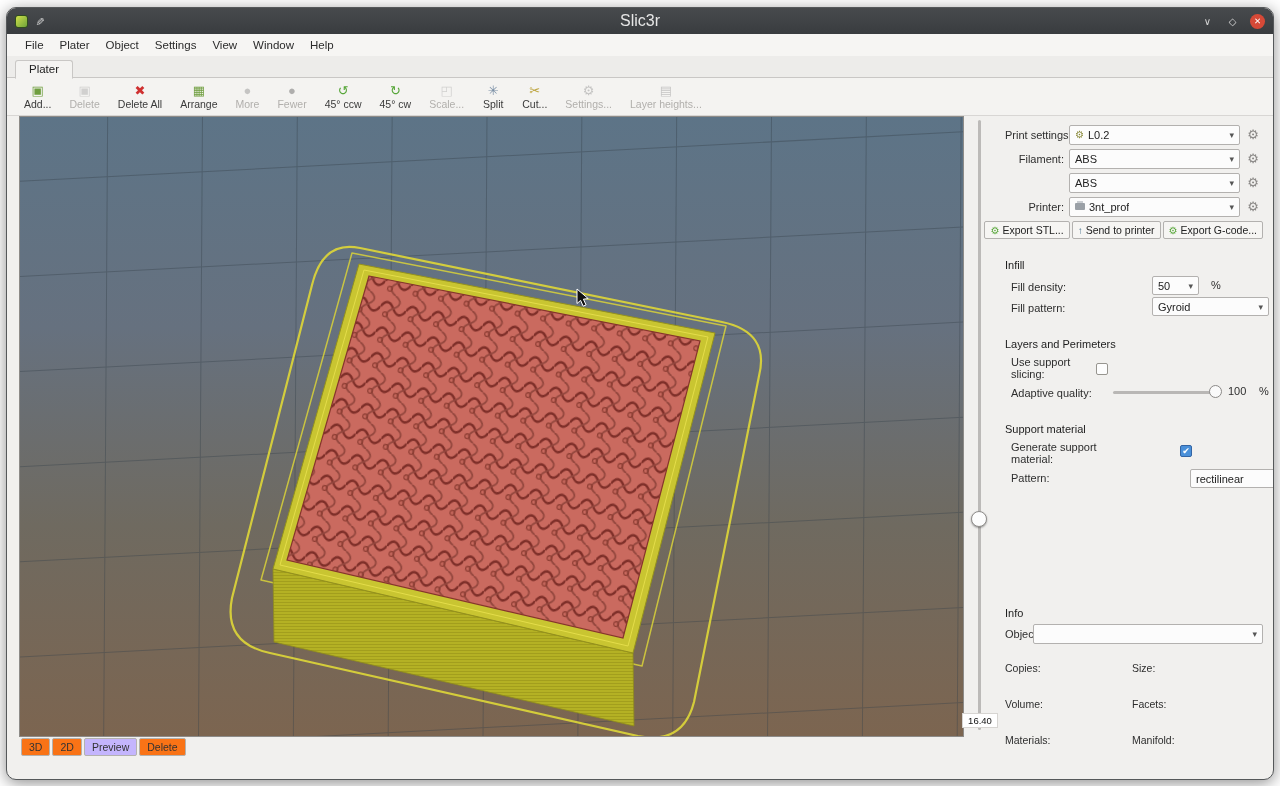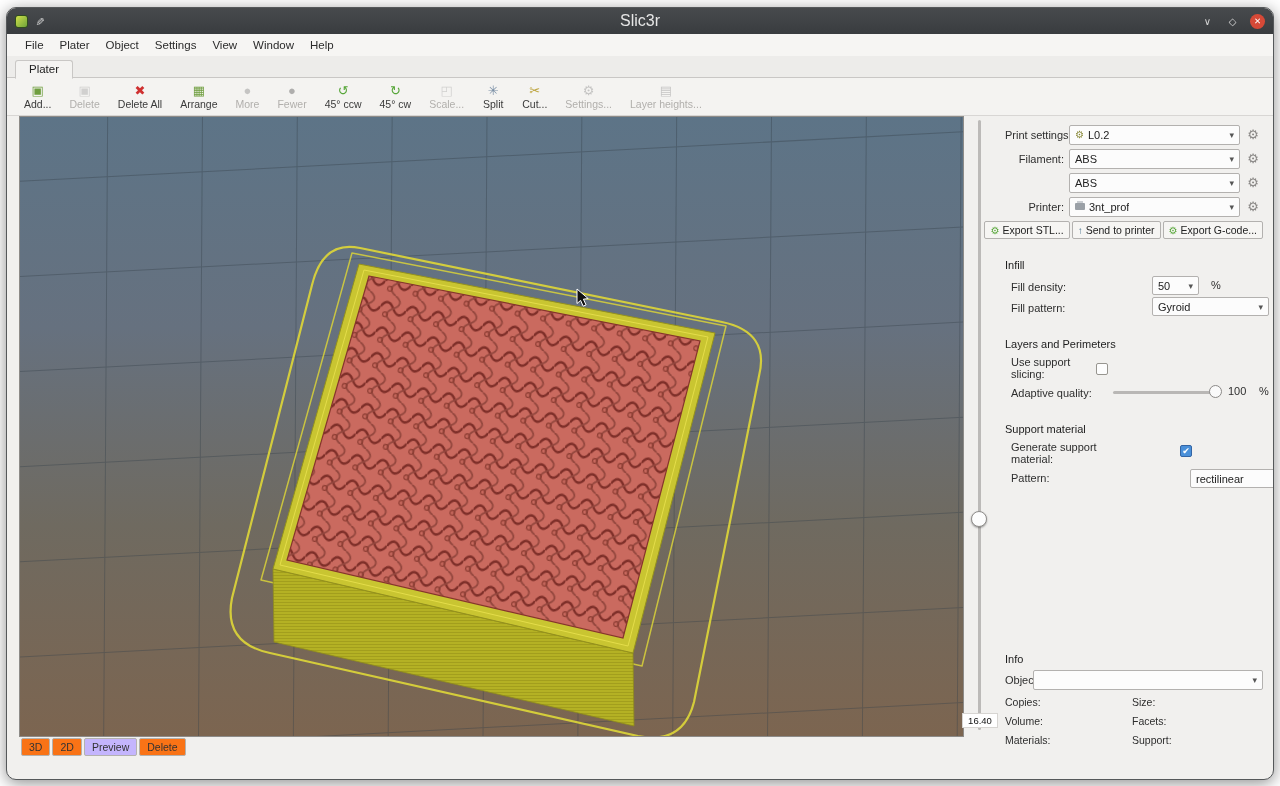--- a/index.html
+++ b/index.html
@@ -70,21 +70,21 @@
   .unit{position:absolute;left:200px;top:3px;}
   .checkbox{position:absolute;width:12px;height:12px;background:#fdfdfd;border:1px solid #97958f;border-radius:2px;}
   .checkbox.checked{background:#4a90d9;border-color:#3465a4;color:#fff;font-size:9px;line-height:11px;text-align:center;}
   .hslider-track{position:absolute;left:102px;top:9px;width:104px;height:3px;background:#b9b7b5;border-radius:2px;}
   .hslider-thumb{position:absolute;left:198px;top:3px;width:13px;height:13px;background:#fafafa;border:1px solid #8b8987;border-radius:50%;}
   .qval{position:absolute;left:217px;top:3px;}
   .qunit{position:absolute;left:248px;top:3px;}
   .info-block{position:absolute;left:10px;right:6px;bottom:26px;}
   .info-object{display:flex;align-items:center;margin-top:5px;}
   .info-object .plabel2{width:28px;white-space:nowrap;padding-right:4px;}
-  .info-grid{display:grid;grid-template-columns:127px 1fr;row-gap:7px;font-size:10.5px;margin-top:6px;}
+  .info-grid{display:grid;grid-template-columns:127px 1fr;row-gap:24px;font-size:10.5px;margin-top:18px;}
 </style>
 </head>
 <body>
 
 <div class="stage">
   <div class="window">
 
     <div class="titlebar">
       <div class="title">Slic3r</div>
       <div class="tb-left">
@@ -338,19 +338,19 @@
             <span class="cval"></span>
             <span class="chev">▾</span>
           </div>
         </div>
         <div class="info-grid">
           <span>Copies:</span>
           <span>Size:</span>
           <span>Volume:</span>
           <span>Facets:</span>
           <span>Materials:</span>
-          <span>Support:</span>
+          <span>Manifold:</span>
         </div>
       </div>
 
     </div>
   </div>
 </div>
 
 </body></html>

